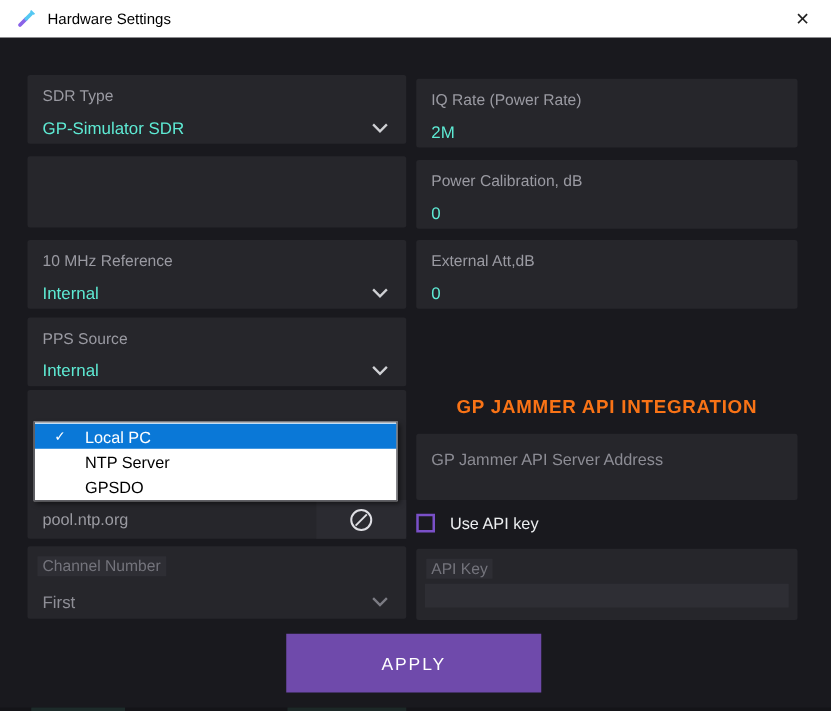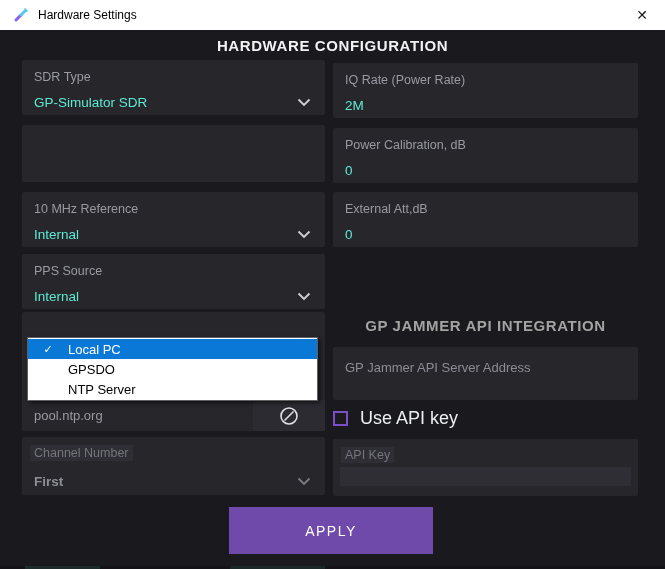--- a/index.html
+++ b/index.html
@@ -36,21 +36,21 @@
     color:#9a9aa2; font-size:12.5px;
   }
   .val-row{
     position:absolute; left:12px; right:12px; top:32px; height:20px;
     display:flex; align-items:center; color:#5eead4; font-size:13.5px;
     cursor:pointer;
   }
   .chev{ position:absolute; right:2px; top:6px; }
   .chev polyline{ fill:none; stroke:#cfd0d4; stroke-width:1.9; }
   .disabled .lbl{ color:#74747c; background:#2e2e34; padding:1px 4px; left:8px; top:8px; }
-  .disabled .val-row{ color:#8e8e96;font-weight:bold; }
+  .disabled .val-row{ color:#8e8e96; }
   .disabled .chev polyline{ stroke:#7b7b83; }
   
   .ntp-row{
     position:absolute; left:0; right:0; bottom:0; height:31px;
   }
   .ntp-input{
     position:absolute; left:12px; top:0; height:100%; width:220px;
     background:transparent; border:none; outline:none;
     color:#f0abfc; font-size:13px; font-family:inherit;
   }
@@ -71,38 +71,38 @@
     font-size:13px; color:#000; cursor:pointer;
   }
   .menu-item .check{
     width:40px; text-align:center; font-size:11px; color:transparent;
   }
   .menu-item.selected{ background:#0a78d7; color:#fff; }
   .menu-item.selected .check{ color:#fff; }
   
   .api-header{
     position:absolute; top:317px; left:333px; width:305px;
-    text-align:center; color:#a3a3a3; font-size:15px; font-weight:bold;
+    text-align:center; color:#f97316; font-size:15px; font-weight:bold;
     letter-spacing:.6px;
   }
   .addr-input{
     position:absolute; left:12px; top:10px; right:12px; height:20px;
     background:transparent; border:none; outline:none;
     color:#e8e8ec; font-size:13px; font-family:inherit;
   }
   .addr-input::placeholder{ color:#8c8c94; opacity:1; }
   .chk-row{
     position:absolute; left:333px; top:408px; height:20px;
     display:flex; align-items:center;
   }
   .chk-box{
     width:15px; height:15px; border:2px solid #7a50c8;
     background:#1a1a1f; cursor:pointer;
   }
-  .chk-label{ margin-left:12px; color:#eceef0; font-size:18px; }
+  .chk-label{ margin-left:12px; color:#eceef0; font-size:13px; }
   .apikey-input{
     position:absolute; left:7px; right:7px; top:28px; height:19px;
     background:#2e2e34; border:none; outline:none;
     color:#c9c9cf; font-size:13px; font-family:inherit; padding:0 6px;
   }
   
   .apply-btn{
     position:absolute; left:229px; top:507px; width:204px; height:47px;
     background:#6f4aab; border:none; color:#fff; font-size:14px;
     font-family:inherit; letter-spacing:1.5px; cursor:pointer;
@@ -120,21 +120,20 @@
   <div class="titlebar">
     <svg class="title-icon" viewBox="0 0 16 16">
       <line x1="3" y1="13" x2="8" y2="8" stroke="#8a63e8" stroke-width="3" stroke-linecap="round"></line>
       <line x1="8" y1="8" x2="12" y2="4" stroke="#55c8f2" stroke-width="3" stroke-linecap="round"></line>
       <line x1="11.5" y1="1.5" x2="14.5" y2="4.5" stroke="#55c8f2" stroke-width="1.6"></line>
     </svg>
     <span class="title-text">Hardware Settings</span>
     <span class="close-btn">✕</span>
   </div>
 
-  <div class="main-header">HARDWARE CONFIGURATION</div>
 
   <div class="card col-l" style="top:60px;height:55px;">
     <div class="lbl">SDR Type</div>
     <div class="val-row">
       <span>GP-Simulator SDR</span>
       <svg class="chev" width="14" height="9">
           <polyline points="1.5,1.5 7,7 12.5,1.5"></polyline>
         </svg>
     </div>
   </div>
@@ -173,25 +172,25 @@
     </div>
   </div>
 
   <div class="menu">
     <div class="menu-item selected">
       <span class="check">✓</span>
       <span>Local PC</span>
     </div>
     <div class="menu-item">
       <span class="check"></span>
-      <span>GPSDO</span>
+      <span>NTP Server</span>
     </div>
     <div class="menu-item">
       <span class="check"></span>
-      <span>NTP Server</span>
+      <span>GPSDO</span>
     </div>
   </div>
 
   <div class="card col-l disabled" style="top:437px;height:58px;">
     <div class="lbl">Channel Number</div>
     <div class="val-row" style="top:34px;">
       <span>First</span>
       <svg class="chev" width="14" height="9">
           <polyline points="1.5,1.5 7,7 12.5,1.5"></polyline>
         </svg>

